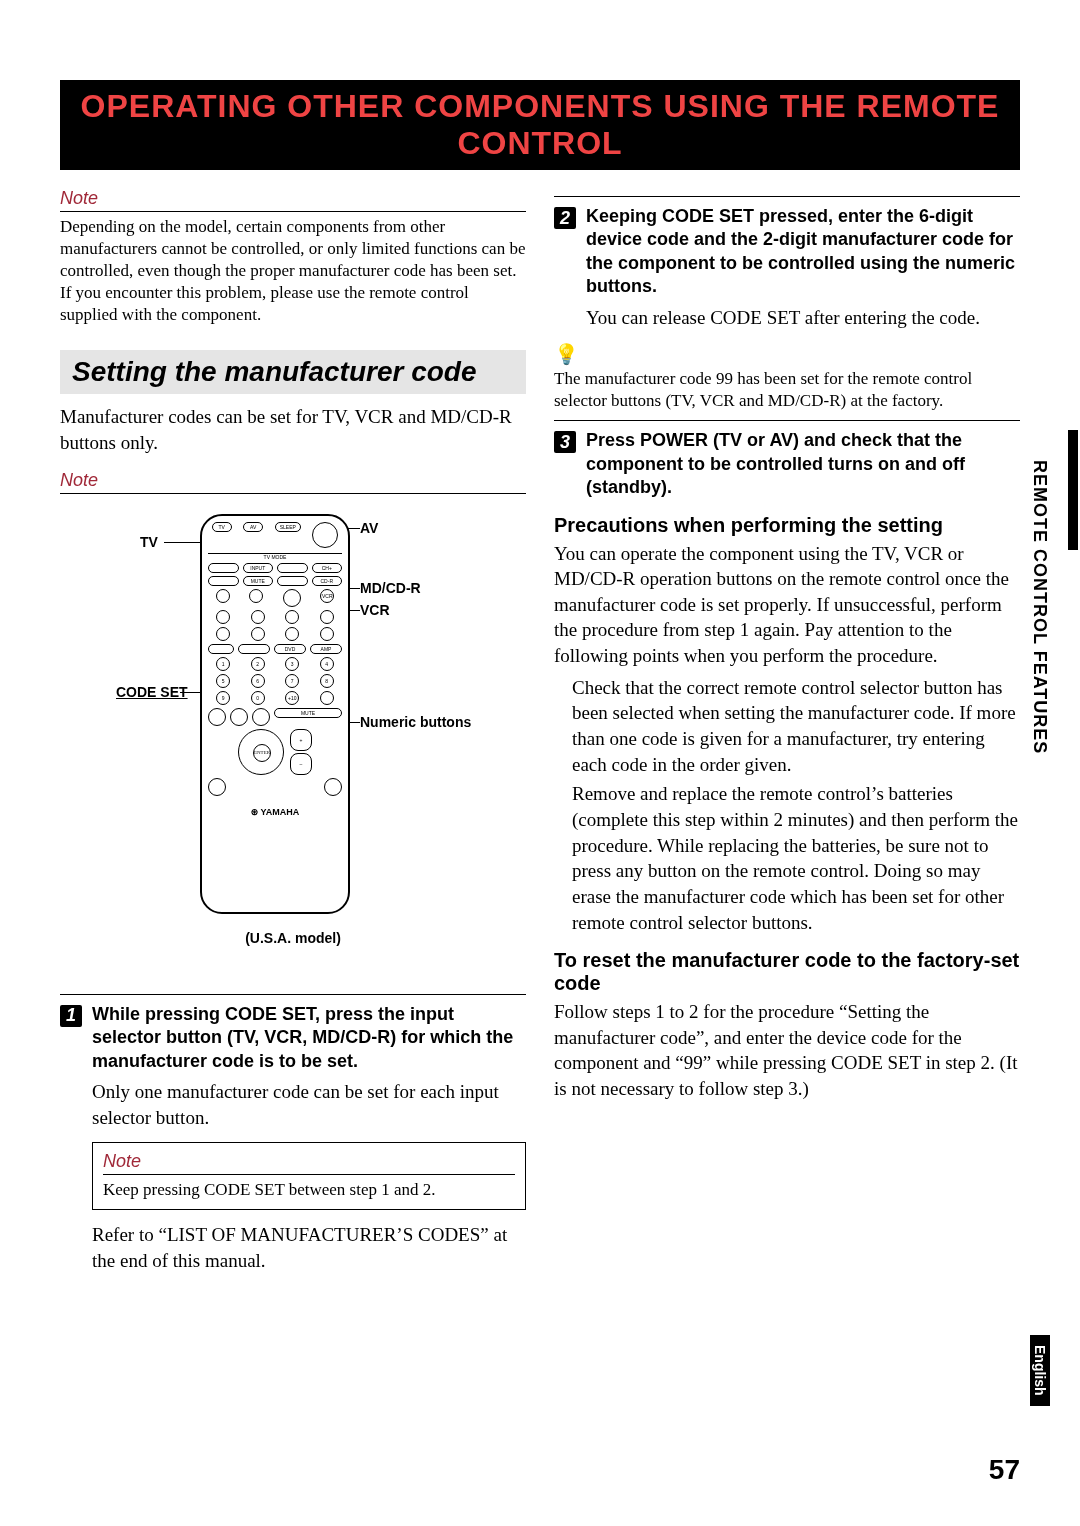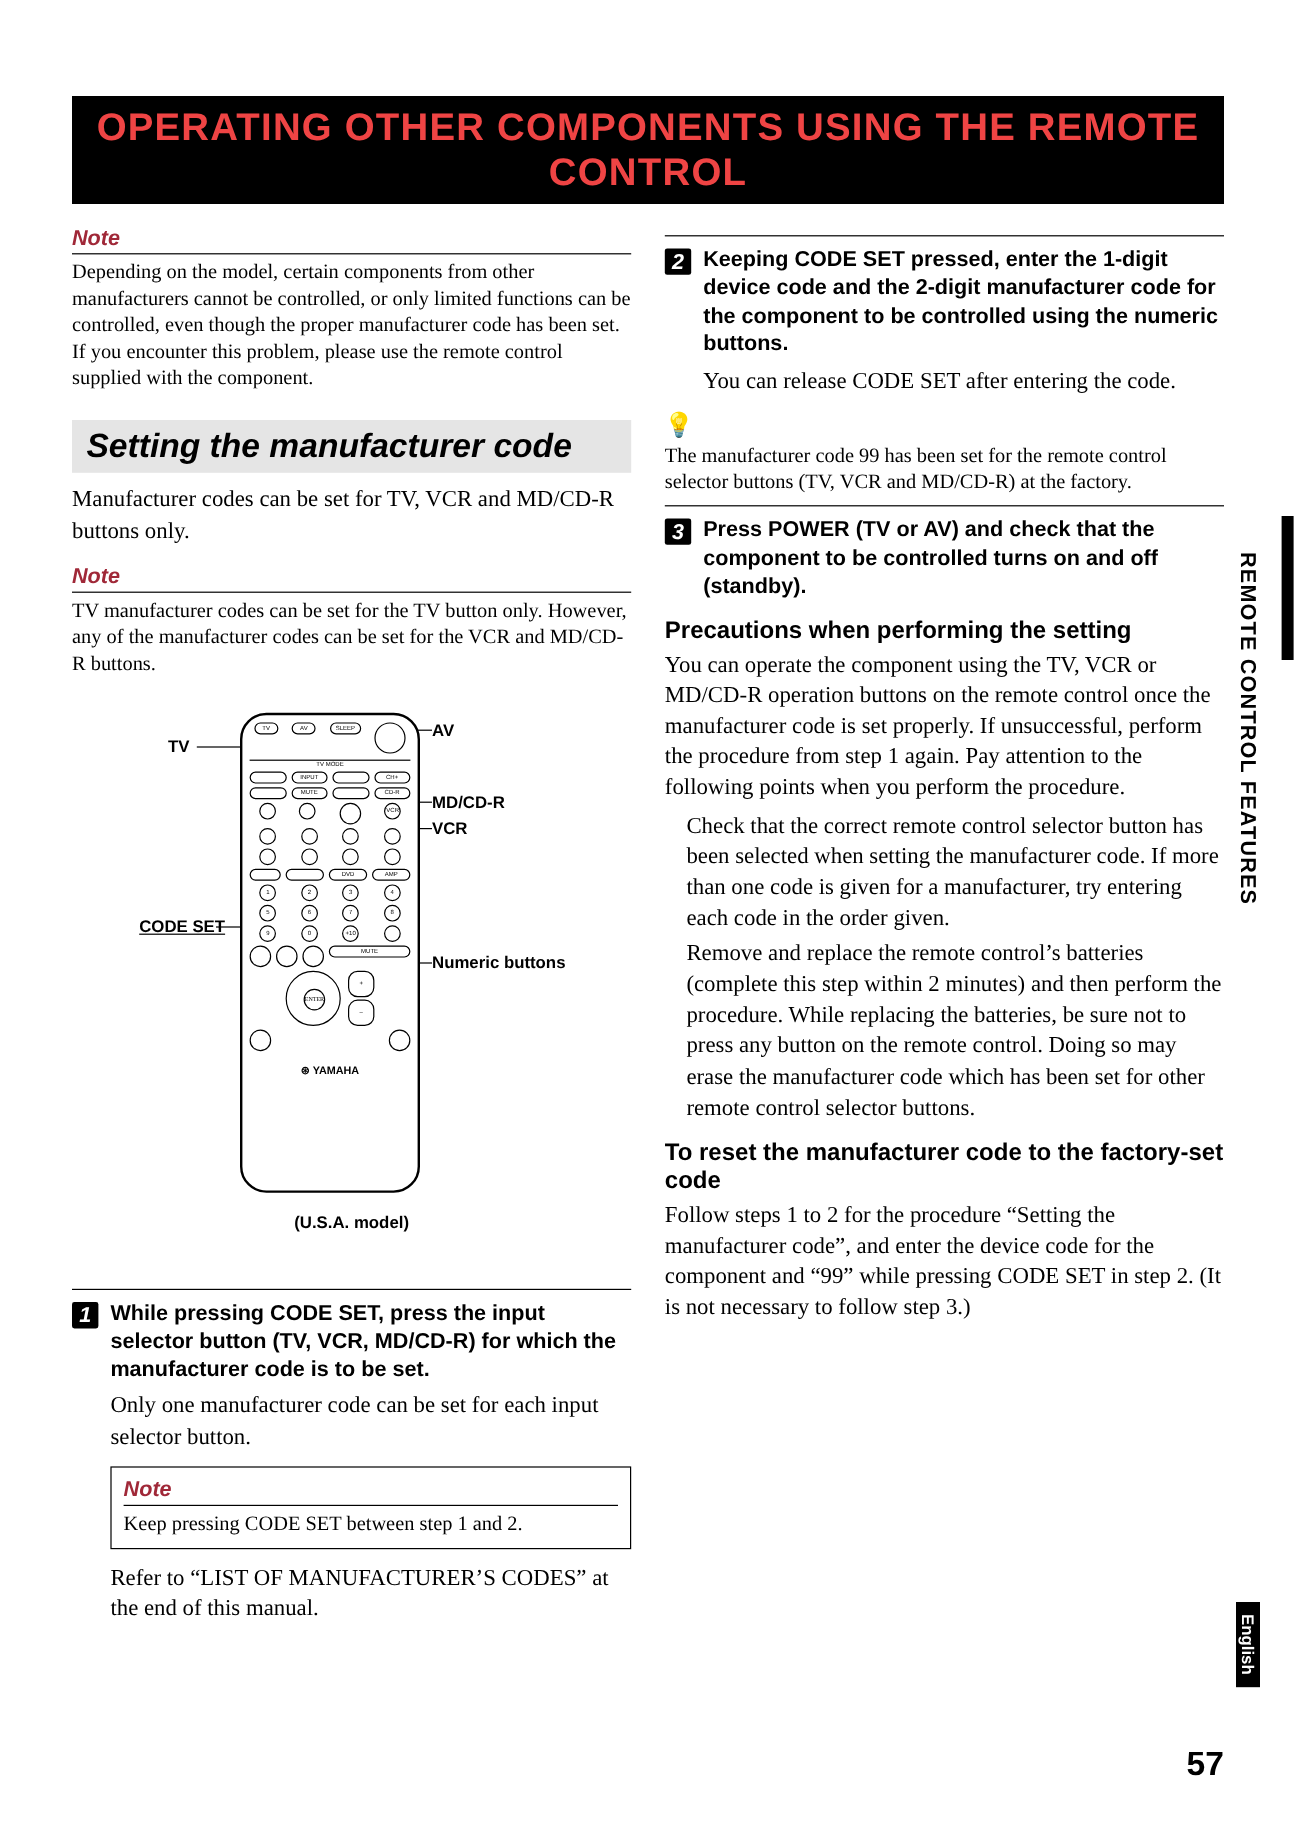--- a/index.html
+++ b/index.html
@@ -32,21 +32,21 @@
     flex: 1;
     min-width: 0;
   }
   .body-text {
     font-size: 19px;
     line-height: 1.35;
     margin-bottom: 14px;
   }
   .note-label {
     font-family: Arial, Helvetica, sans-serif;
-    font-weight: 700;
+    font-weight: 400;
     font-style: italic;
     color: #a02838;
     font-size: 18px;
     border-bottom: 1px solid #000;
     display: block;
     margin-bottom: 4px;
     padding-bottom: 2px;
     width: 100%;
   }
   .note-body {
@@ -228,21 +228,20 @@
     <span class="note-label">Note</span>
     <p class="note-body">Depending on the model, certain components from other manufacturers cannot be controlled, or only limited functions can be controlled, even though the proper manufacturer code has been set. If you encounter this problem, please use the remote control supplied with the component.</p>
 
     <div class="section-heading-box">
       <div class="section-heading">Setting the manufacturer code</div>
     </div>
 
     <p class="body-text">Manufacturer codes can be set for TV, VCR and MD/CD-R buttons only.</p>
 
     <span class="note-label">Note</span>
-    <p class="note-body">TV manufacturer codes can be set for the TV button only. However, any of the manufacturer codes can be set for the VCR and MD/CD-R buttons.</p>
 
     <div class="remote-area">
 
       <div class="remote-label" style="left:80px; top:30px;">TV</div>
       <div class="label-line" style="left:104px; top:38px; width:50px;"></div>
 
       <div class="remote-label" style="left:300px; top:16px;">AV</div>
       <div class="label-line" style="left:268px; top:24px; width:32px;"></div>
 
       <div class="remote-label" style="left:300px; top:76px;">MD/CD-R</div>
@@ -358,21 +357,21 @@
       <p class="note-body" style="margin-bottom:0">Keep pressing CODE SET between step 1 and 2.</p>
     </div>
 
     <p class="step-body">Refer to “LIST OF MANUFACTURER’S CODES” at the end of this manual.</p>
   </div>
 
   <div class="col">
     <div class="hr"></div>
     <div class="step-row">
       <div class="step-number">2</div>
-      <div class="step-head">Keeping CODE SET pressed, enter the 1-digit device code and the 2-digit manufacturer code for the component to be controlled using the numeric buttons.</div>
+      <div class="step-head">Keeping CODE SET pressed, enter the 6-digit device code and the 2-digit manufacturer code for the component to be controlled using the numeric buttons.</div>
     </div>
     <p class="step-body">You can release CODE SET after entering the code.</p>
 
     <div class="tip-icon">💡</div>
     <p class="note-body" style="margin-bottom:8px">The manufacturer code 99 has been set for the remote control selector buttons (TV, VCR and MD/CD-R) at the factory.</p>
 
     <div class="hr"></div>
     <div class="step-row">
       <div class="step-number">3</div>
       <div class="step-head">Press POWER (TV or AV) and check that the component to be controlled turns on and off (standby).</div>

